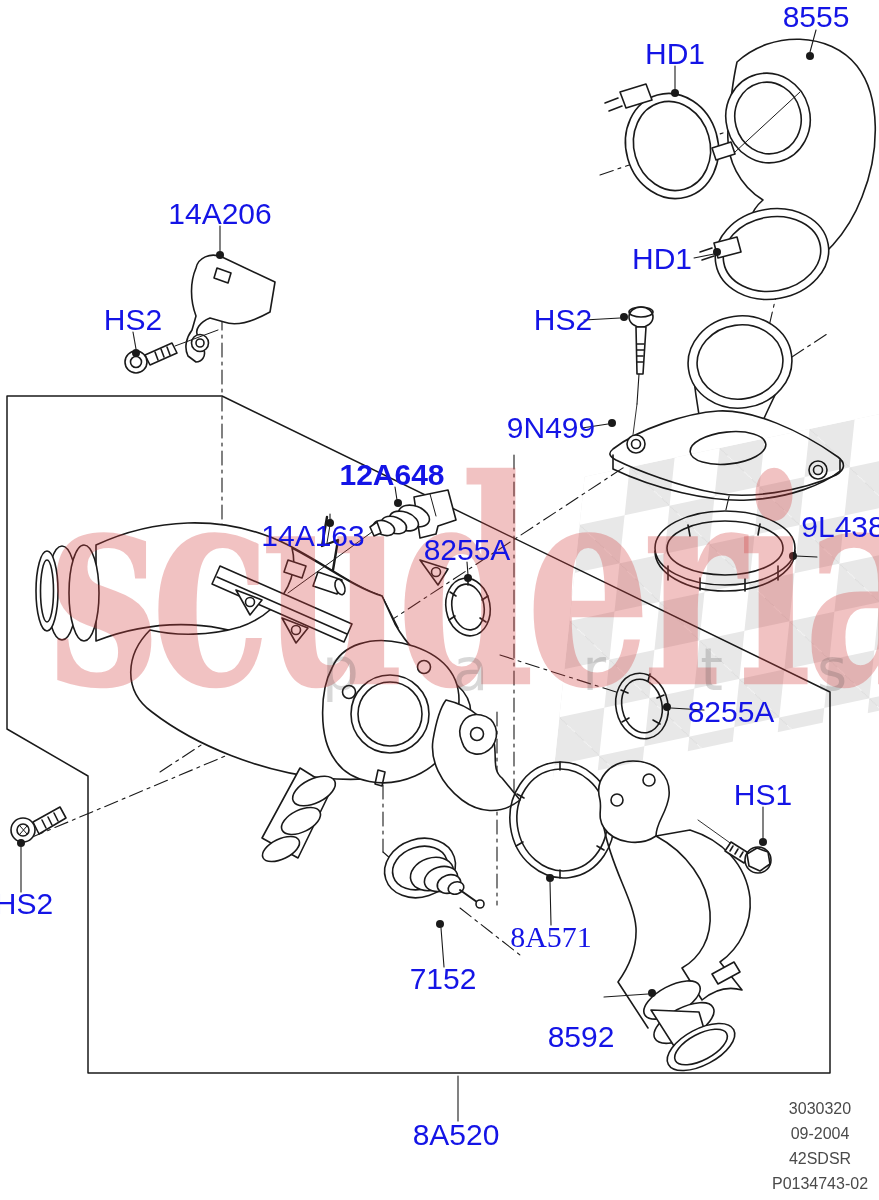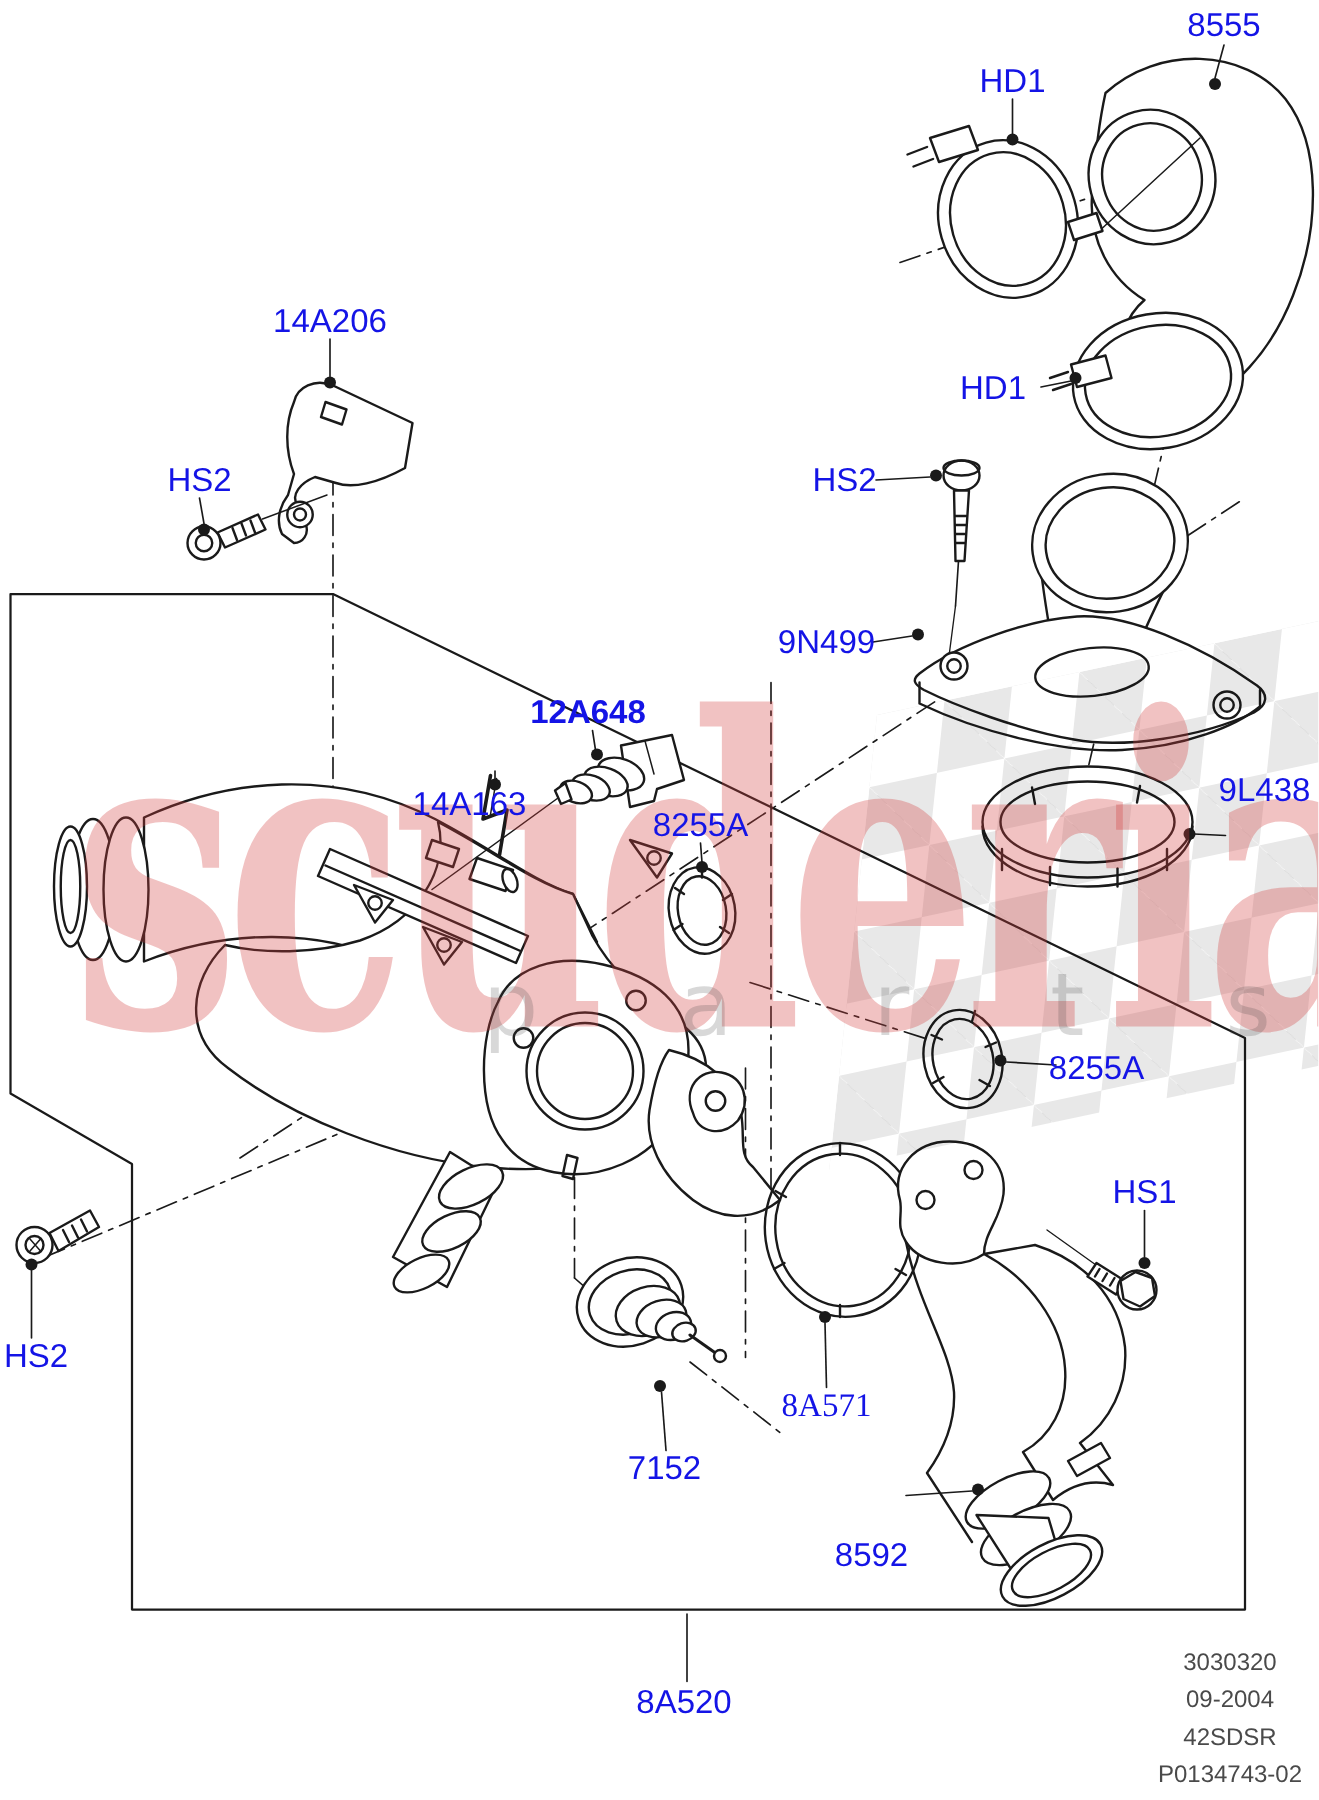--- a/index.html
+++ b/index.html
@@ -16,21 +16,21 @@
             color:var(--wm-gray,rgba(60,60,60,0.20));font-family:"DejaVu Sans",sans-serif;}
   .wm-sub-right{position:absolute;left:322px;top:636px;font-size:58px;letter-spacing:94px;
             color:var(--wm-gray,rgba(60,60,60,0.20));font-family:"DejaVu Sans",sans-serif;}
   .wm-checker{position:absolute;left:565px;top:448px;width:340px;height:290px;
             background-image:
               linear-gradient(45deg, rgba(0,0,0,0.09) 25%, transparent 25% 75%, rgba(0,0,0,0.09) 75%),
               linear-gradient(45deg, rgba(0,0,0,0.09) 25%, transparent 25% 75%, rgba(0,0,0,0.09) 75%);
             background-position:0 0,46px 46px;background-size:92px 92px;
             transform:rotate(-12deg) skewX(-18deg);}
   #labels{position:absolute;left:0;top:0;width:879px;height:1200px;z-index:3;}
-  .callout{position:absolute;transform:translate(-50%,-50%);font-size:22px;
+  .callout{position:absolute;transform:translate(-50%,-50%);font-size:30px;
            color:var(--label-color,#1414e6);white-space:nowrap;cursor:pointer;}
   #footer-block{position:absolute;left:735px;top:1096px;width:170px;z-index:3;
            text-align:center;font-size:16px;line-height:25px;color:var(--footer-color,#4a4a4a);}
 </style>
 </head>
 <body>
 
 <div id="stage">
 
   <svg id="art" width="879" height="1200" viewBox="0 0 879 1200" fill="none" stroke="#1a1a1a" stroke-width="1.6" stroke-linejoin="round" stroke-linecap="round">

